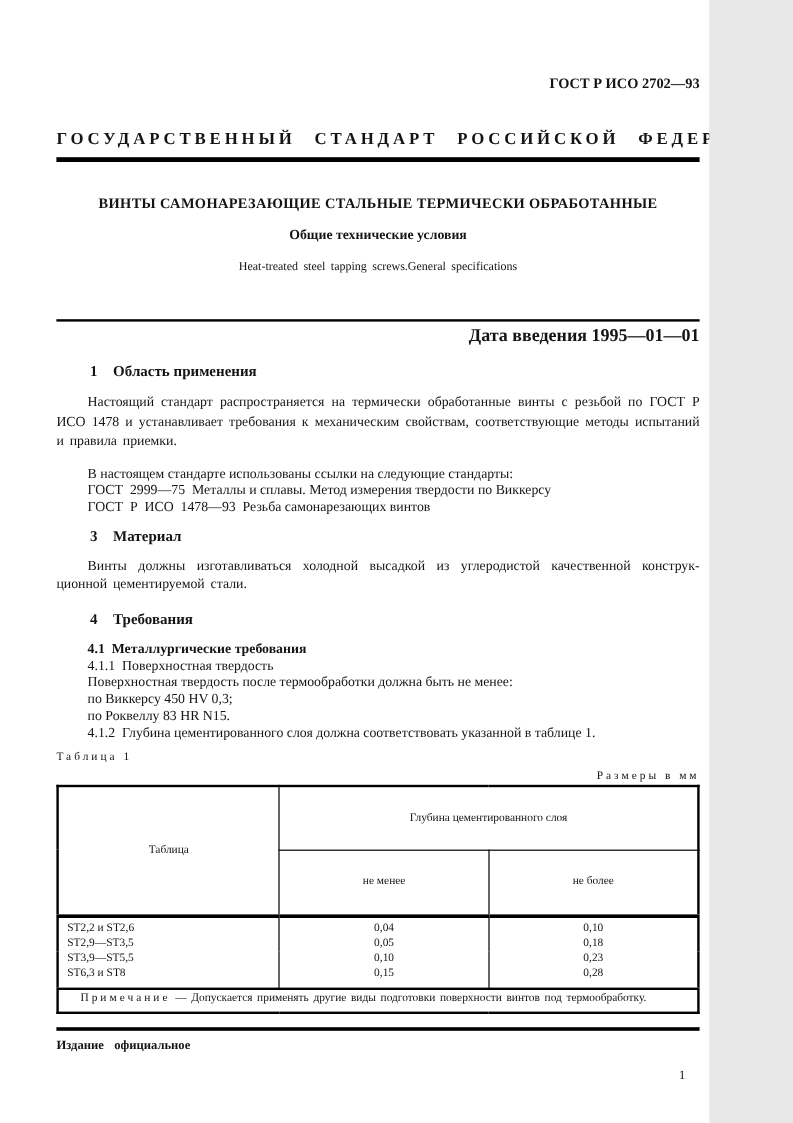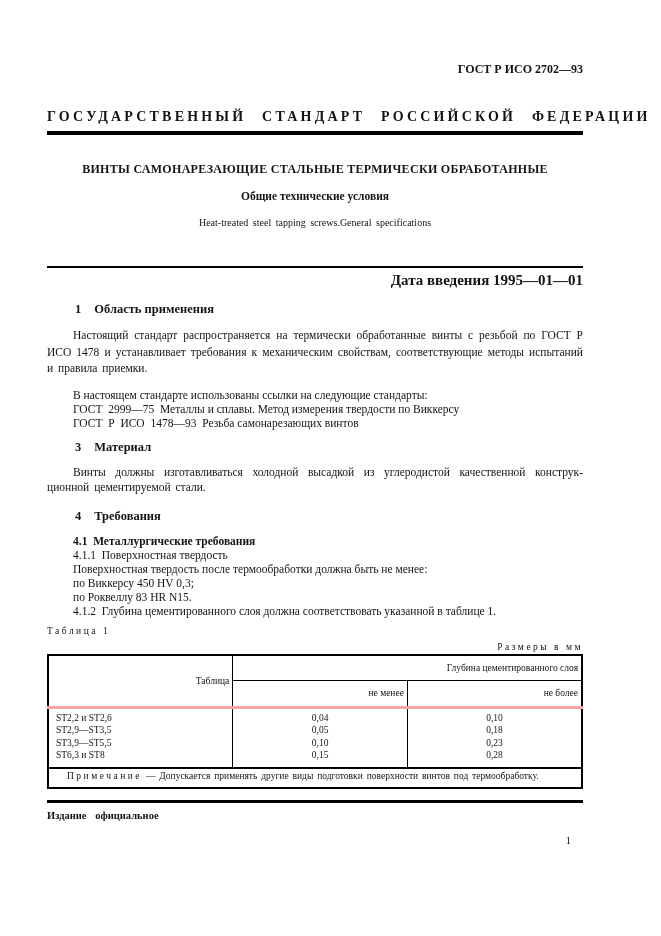--- a/index.html
+++ b/index.html
@@ -1,19 +1,19 @@
 <!DOCTYPE html>
 <html><head>
 <meta charset="utf-8">
 <style>
   html, body { margin: 0; padding: 0; }
   body { background: #e8e8e8; }
   .page {
     position: relative;
-    width: 661px;
+    width: 591px;
     height: 936px;
     background: #ffffff;
     font-family: "Liberation Serif", serif;
     color: #141414;
     overflow: hidden;
   }
   .content { margin-left: 47px; width: 536px; }
 
   .doc-number {
     margin-top: 62px;
@@ -104,30 +104,30 @@
   }
   table.req {
     margin-top: 1px;
     width: 100%;
     border-collapse: collapse;
     border: 2px solid #000;
     font-size: 9.5px;
     table-layout: fixed;
   }
   table.req thead td {
-    text-align: right;
+    text-align: center;
     vertical-align: middle;
     font-size: 9.5px;
-    padding: 2px 3px;
+    padding: 16px 3px;
   }
   td.th-thread { width: 33.2%; border-right: 1px solid #000; }
   td.th-group { border-bottom: 1px solid #000; height: 20px; }
   td.th-min { width: 33.5%; border-right: 1px solid #000; height: 21px; }
   td.th-max { height: 21px; }
-  tbody.data td { border-top: 3px solid #fca5a5; }
+  tbody.data td { border-top: 3px solid #000000; }
   tbody.data tr + tr td { border-top: none; }
   tbody.data td {
     line-height: 12.5px;
     padding: 0;
     vertical-align: top;
   }
   tbody.data tr:first-child td { padding-top: 3px; }
   tbody.data tr:last-child td { padding-bottom: 5px; }
   tbody.data td.c-thread { padding-left: 7px; border-right: 1px solid #000; }
   tbody.data td.c-min { text-align: center; border-right: 1px solid #000; }

